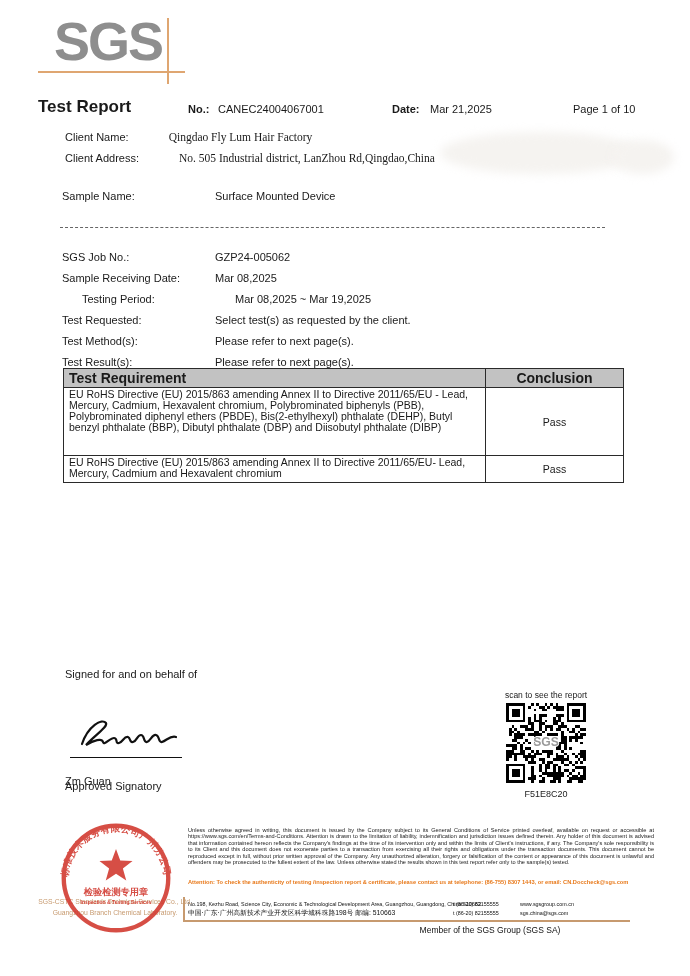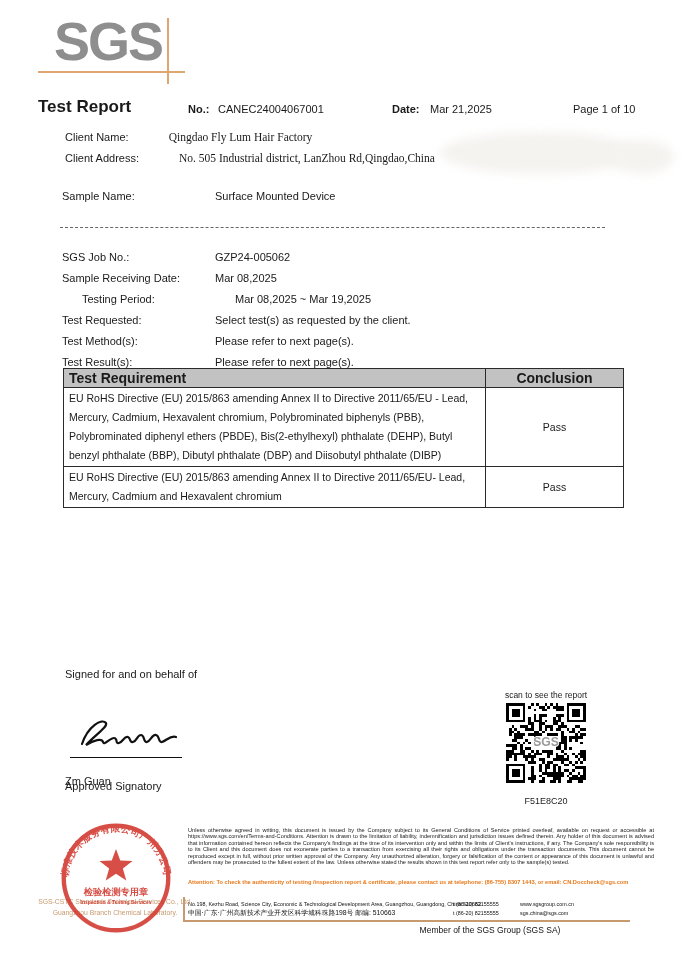--- a/index.html
+++ b/index.html
@@ -26,32 +26,32 @@
   .row .val-col { position:absolute; left:153px; }
 
   .dashes { left:60px; top:227px; width:545px; border-top:1.6px dashed #666; }
 
   
   table.results { position:absolute; left:63px; top:368px; width:560px;
     border-collapse:collapse; font-size:10.5px; table-layout:fixed; }
   table.results th, table.results td { border:1.5px solid #2a2a2a; padding:1px 5px; }
   table.results th { background:#c2c2c2; text-align:left; height:15px; font-size:14px; }
   table.results th.c, table.results td.c { text-align:center; }
-  table.results td.req { line-height:19px; vertical-align:top; }
+  table.results td.req { line-height:11px; vertical-align:top; }
   table.results td.pass { vertical-align:middle; }
   .col-req { width:422px; } .col-con { width:138px; }
 
   
   .sig-line { font-size:11px; white-space:nowrap; }
   .sig-underline { left:70px; top:757px; width:112px; border-top:1.6px solid #111; }
 
   
   .qr-wrap { left:487px; top:690px; width:118px; text-align:center; }
   .qr-top { font-size:8.5px; color:#222; }
-  .qr-bottom { font-size:9px; color:#222; margin-top:8px; }
+  .qr-bottom { font-size:9px; color:#222; margin-top:1px; }
   .qr-svg { width:80px; height:82px; margin-top:2px; }
 
   
   .stamp-svg { left:52px; top:818px; width:128px; height:120px; opacity:.9; z-index:3; }
   .tan { color:#c79a6f; }
   .company-lines { left:36px; top:897px; width:158px; text-align:center;
     font-size:6.8px; line-height:1.55; z-index:2; }
   .disclaimer { left:188px; top:827px; width:466px; font-size:5.6px; line-height:6.45px;
     text-align:justify; color:#222; }
   .attention { left:188px; top:879px; width:466px; font-size:5.7px; line-height:6.4px;

